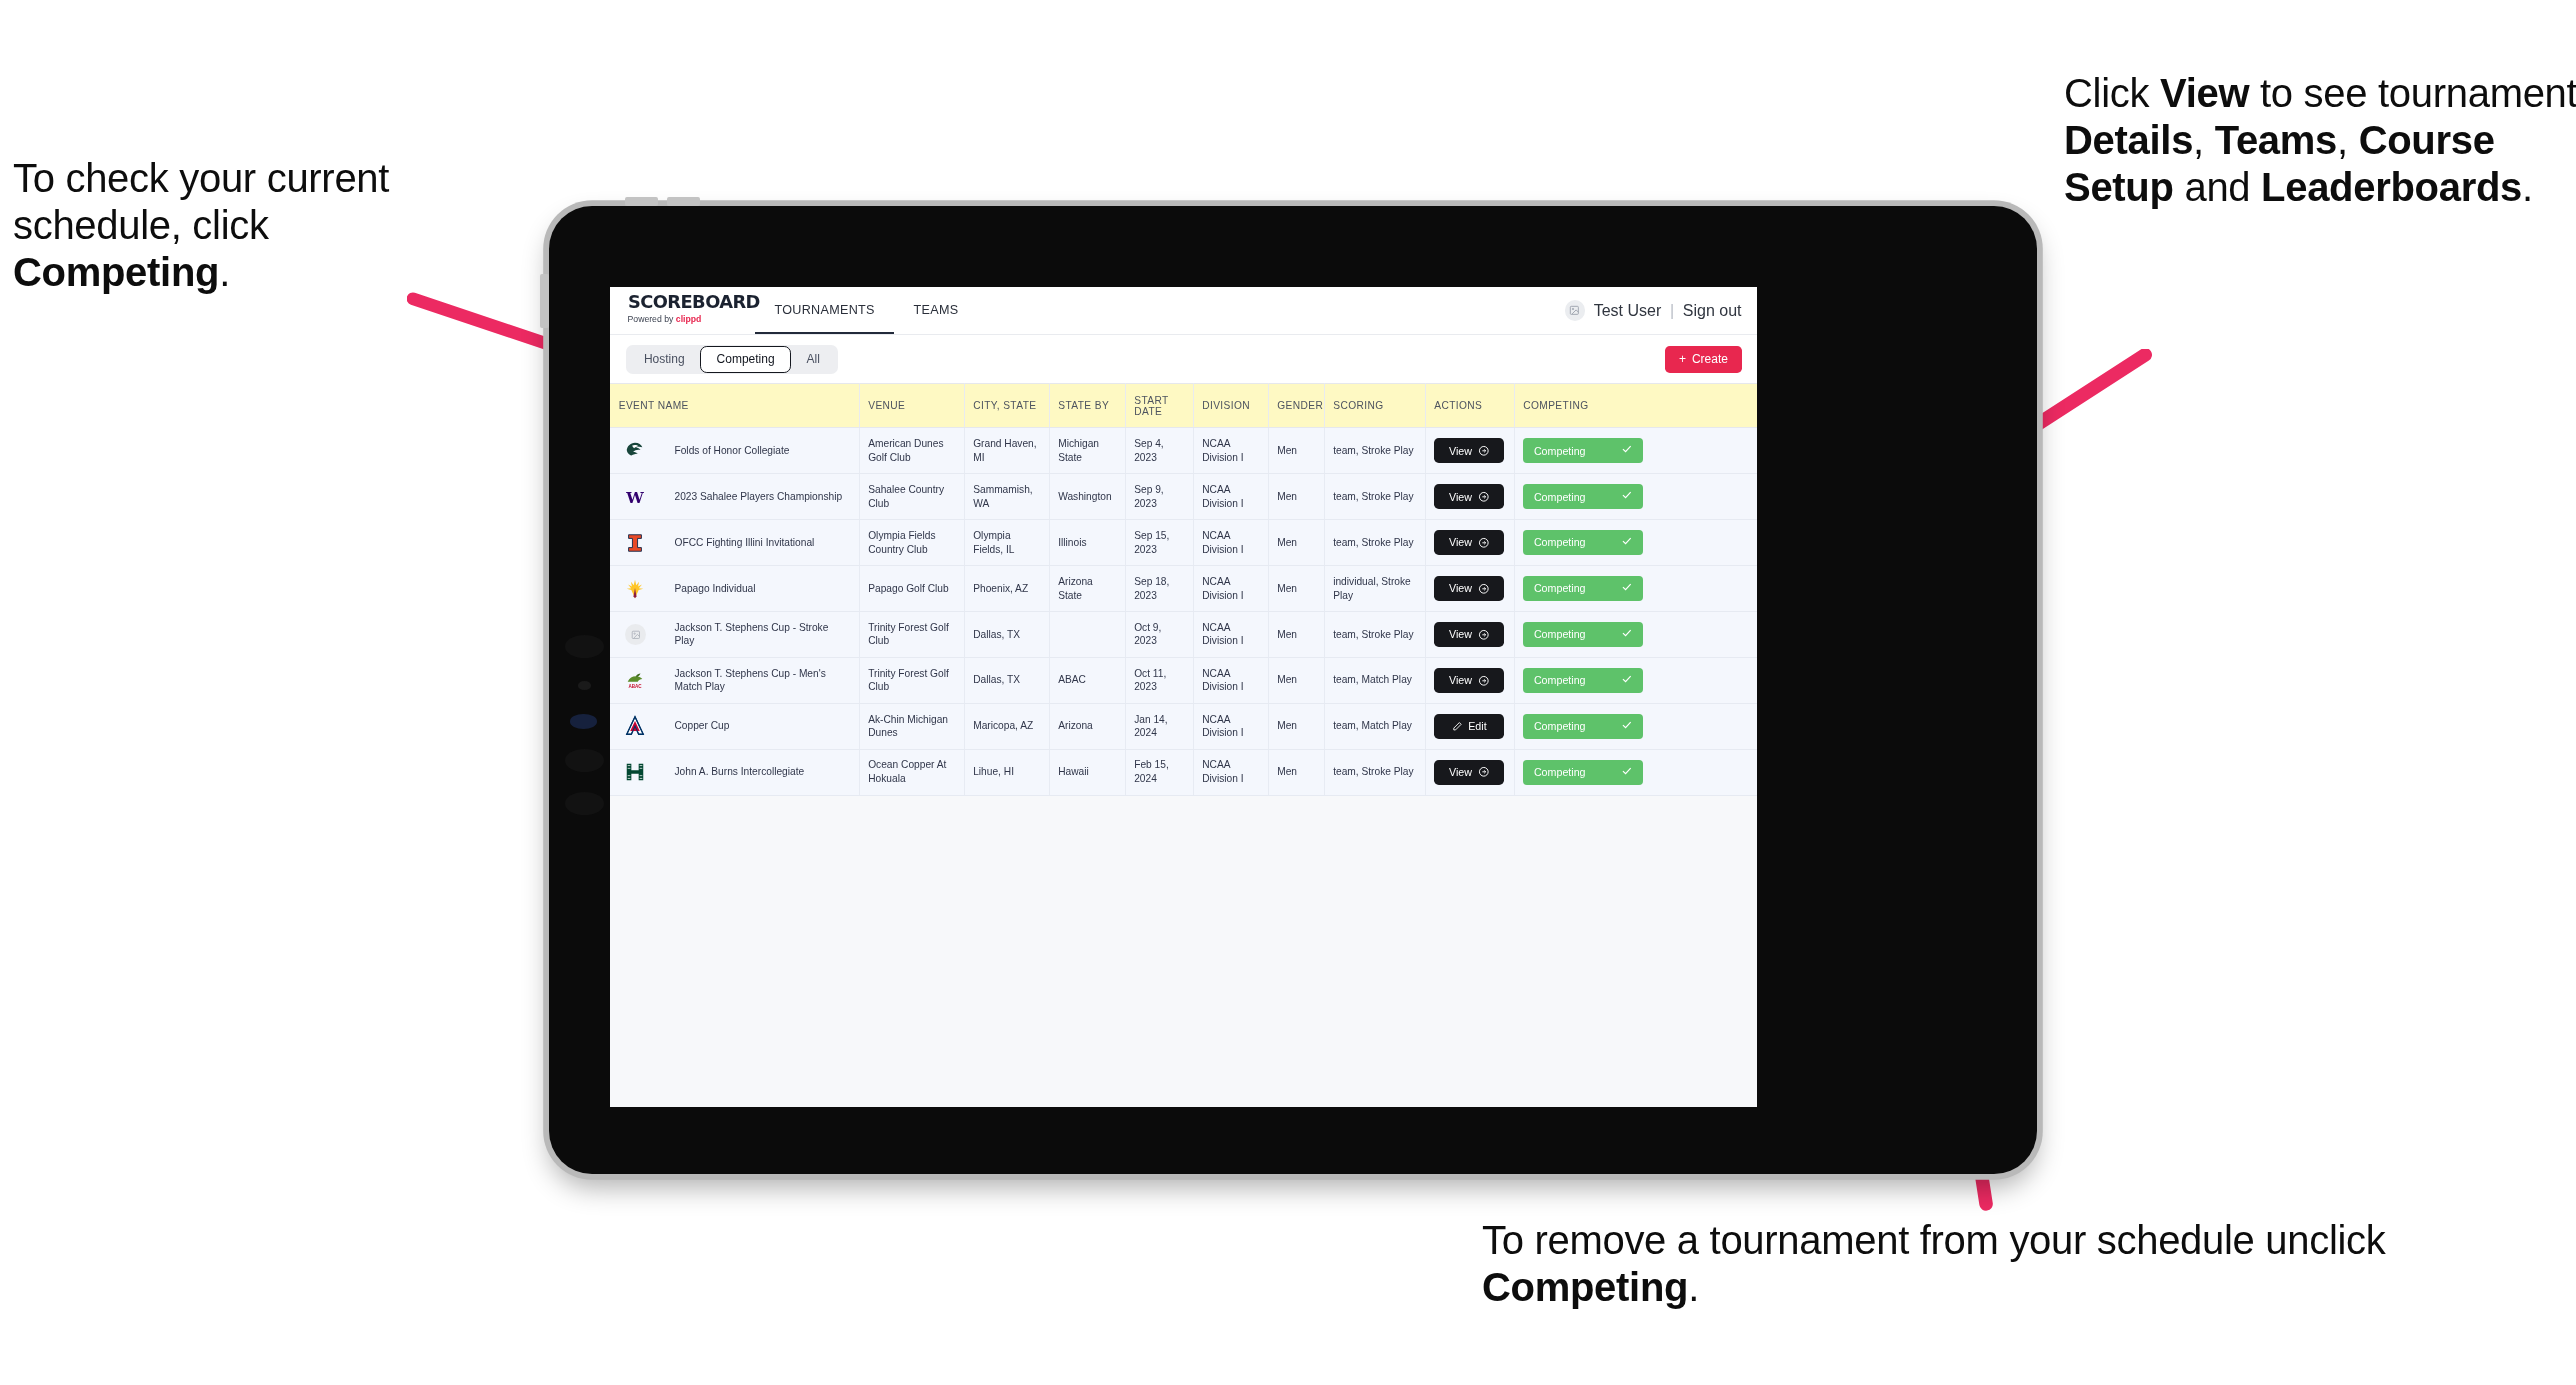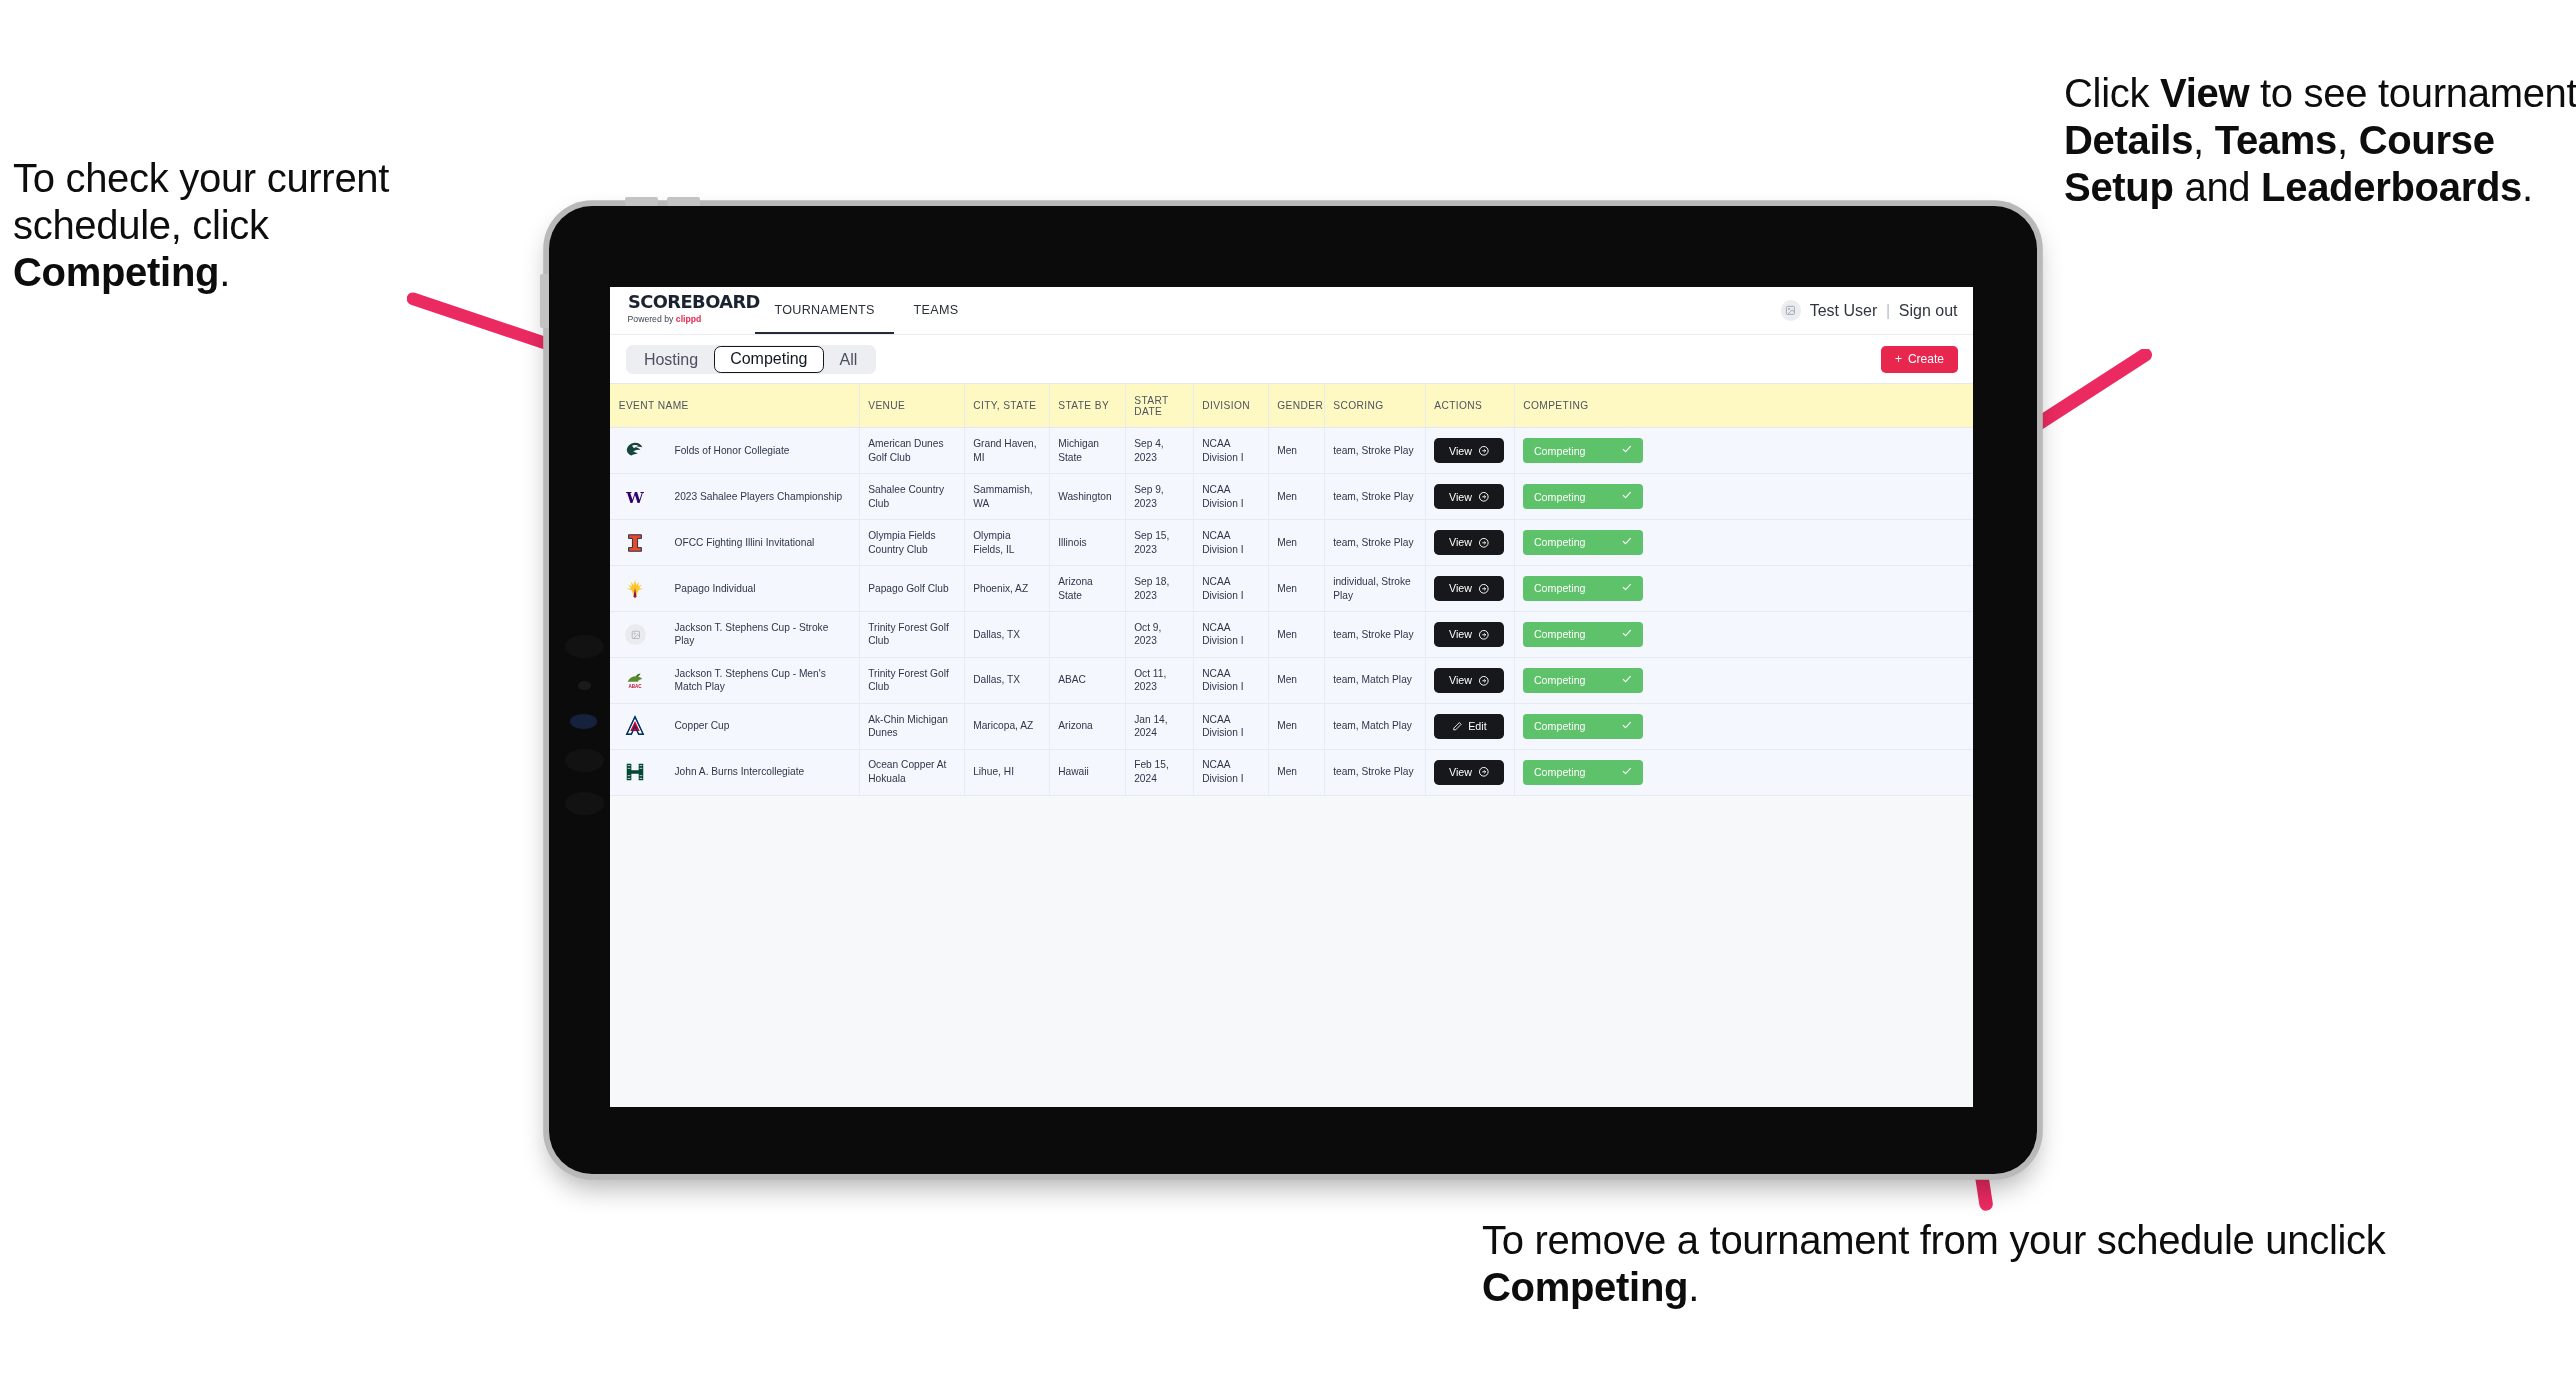--- a/index.html
+++ b/index.html
@@ -50,21 +50,21 @@
   #lens-1 { left: 15.5px; top: 429px; width: 39px; height: 23px; }
   #lens-2 { left: 29px; top: 475px; width: 12.6px; height: 8.7px; border-radius:50%; background:#1a1a1a;}
   #lens-3 { left: 21.3px; top: 508px; width: 27px; height: 14.5px; background:#16213d; }
   #lens-4 { left: 15.5px; top: 543px; width: 39px; height: 23px; }
   #lens-5 { left: 15.5px; top: 586px; width: 39px; height: 23px; }
 
   
   #screen {
     position: absolute;
     left: 61px; top: 81px;
-    width: 1363px; height: 820px;
+    width: 1147px; height: 820px;
     background: #f7f8fa;
     overflow: hidden;
   }
 
   
   #app-header {
     height: 48px; background: #ffffff;
     display: flex; align-items: stretch;
     border-bottom: 1px solid #e9ebef;
     position: relative;
@@ -105,21 +105,21 @@
     height: 48px; background: #ffffff;
     display: flex; align-items: center;
     padding: 0 15.5px; position: relative;
   }
   #segmented {
     display: inline-flex; align-items: center;
     background: #edeef1; border-radius: 6.8px; padding: 2.9px;
     height: 29px;
   }
   .seg {
-    font-size: 16px; color: #4a5060;
+    font-size: 12px; color: #4a5060;
     padding: 0 15.5px; height: 23px; line-height: 23px;
     border-radius: 4.8px; cursor: pointer;
   }
   .seg.active {
     background: #ffffff; color: #12161f; font-weight: 500;
     border: 1.6px solid #15181f; height: 27px; line-height: 24px;
     border-radius: 6.8px;
   }
   #create-btn {
     margin-left: auto;

